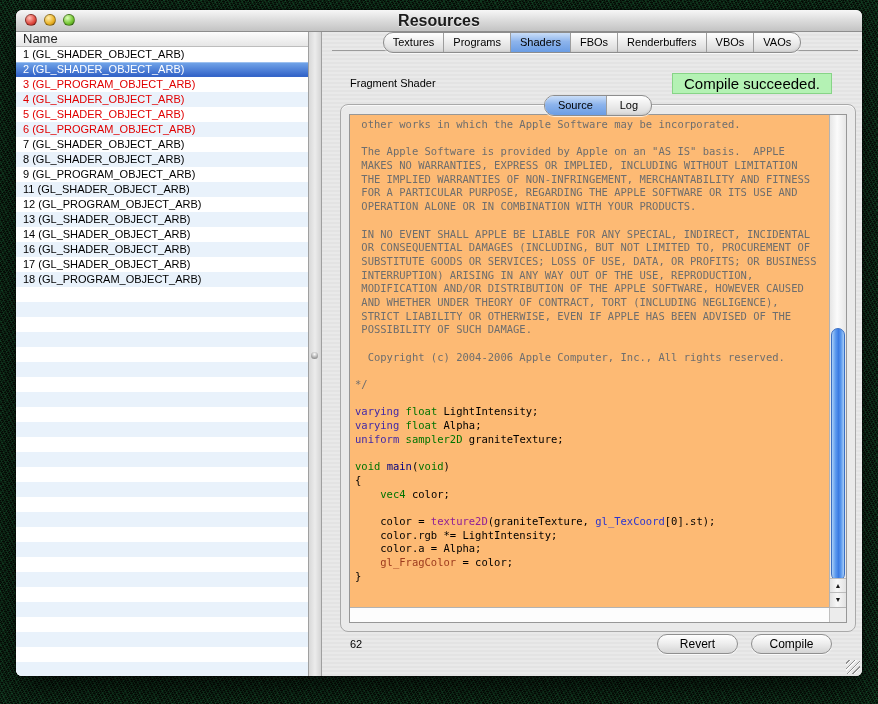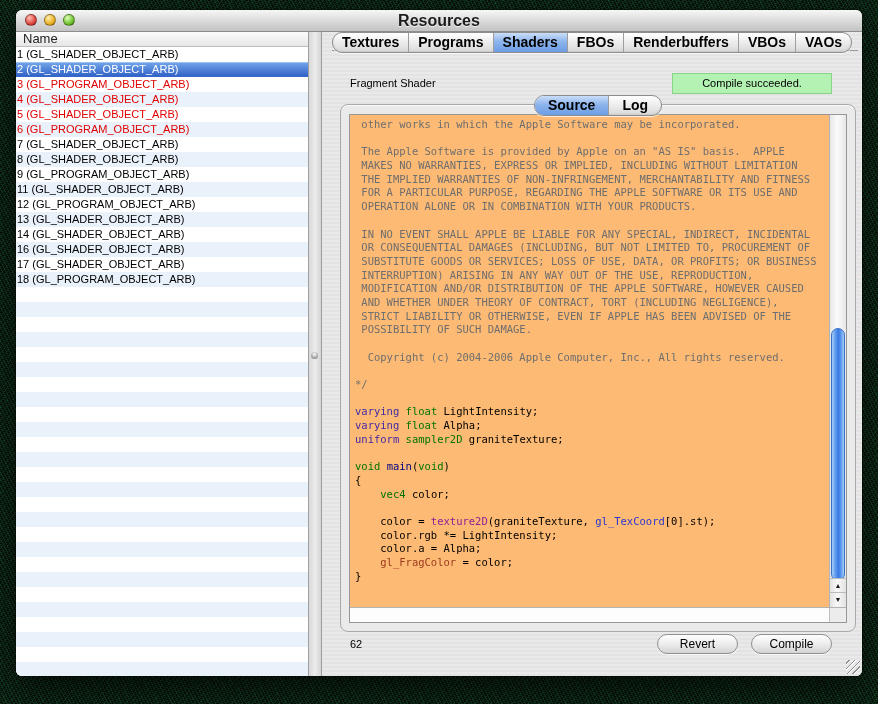--- a/index.html
+++ b/index.html
@@ -38,21 +38,21 @@
   
   .list-panel{width:292px;background:#fff;display:flex;flex-direction:column;}
   .list-header{
     height:14px;flex:none;padding-left:7px;font-size:13px;line-height:14px;color:#222;
     background:linear-gradient(#fdfdfd,#e6e6e6);border-bottom:1px solid #bdbdbd;
   }
   .list-body{
     flex:1;overflow:hidden;
     background:repeating-linear-gradient(180deg,#ffffff 0 15px,#e9f2fb 15px 30px);
   }
-  .row{height:15px;line-height:15px;font-size:11px;padding-left:1px;color:#000;white-space:nowrap;}
+  .row{height:15px;line-height:15px;font-size:11px;padding-left:7px;color:#000;white-space:nowrap;}
   .row.error{color:#e00000;}
   .row.selected{
     color:#fff;
     background:linear-gradient(#74a7ea,#3566c9 90%);
     box-shadow:inset 0 1px 0 #9cc0f0;
   }
   
   .splitter{
     width:14px;flex:none;position:relative;
     background:linear-gradient(90deg,#d8d8d8,#ececec 50%,#d4d4d4);
@@ -68,30 +68,30 @@
     background-color:#e6e6e6;
     background-image:repeating-linear-gradient(180deg,#e9e9e9 0 2px,#e3e3e3 2px 4px);
   }
   .tabline{position:absolute;top:18px;left:10px;right:4px;height:1px;background:#9b9b9b;}
   .tabbar{position:absolute;top:0;left:0;right:0;display:flex;justify-content:center;z-index:2;}
   .tabgroup{
     display:flex;height:19px;border:1px solid #8d8d8d;border-radius:10px;overflow:hidden;
     background:linear-gradient(#ffffff,#d9d9d9);
     box-shadow:0 1px 1px rgba(255,255,255,.8), inset 0 -1px 2px rgba(0,0,0,.08);
   }
-  .tab{padding:0 9px;line-height:19px;font-size:14px;color:#000;border-left:1px solid #9d9d9d;cursor:default;font-weight:bold;}
+  .tab{padding:0 9px;line-height:19px;font-size:11px;color:#000;border-left:1px solid #9d9d9d;cursor:default;}
   .tab:first-child{border-left:none;}
   .tab.sel{background:linear-gradient(#cadef8,#8db4ec 45%,#6b9de4);}
   .segbar{position:absolute;top:-10px;left:0;right:0;display:flex;justify-content:center;z-index:3;}
   .segbar .tab{padding:0 13px;}
   .type-label{position:absolute;top:45px;left:28px;font-size:11px;color:#000;}
   .status-badge{
     position:absolute;top:41px;right:30px;width:158px;height:19px;
     background:#b4f2b4;border:1px solid #87d487;
-    font-size:11px;line-height:19px;text-align:center;color:#000;
+    font-size:15px;line-height:19px;text-align:center;color:#000;
   }
   
   .groupbox{
     position:absolute;top:72px;left:18px;right:6px;bottom:45px;
     border:1px solid #a9a9a9;border-radius:8px;background:#eaeaea;
     box-shadow:inset 0 1px 0 rgba(255,255,255,.7);
   }
   .editor{
     position:absolute;left:8px;right:8px;top:9px;bottom:8px;
     border:1px solid #979797;background:#fdba74;overflow:hidden;

